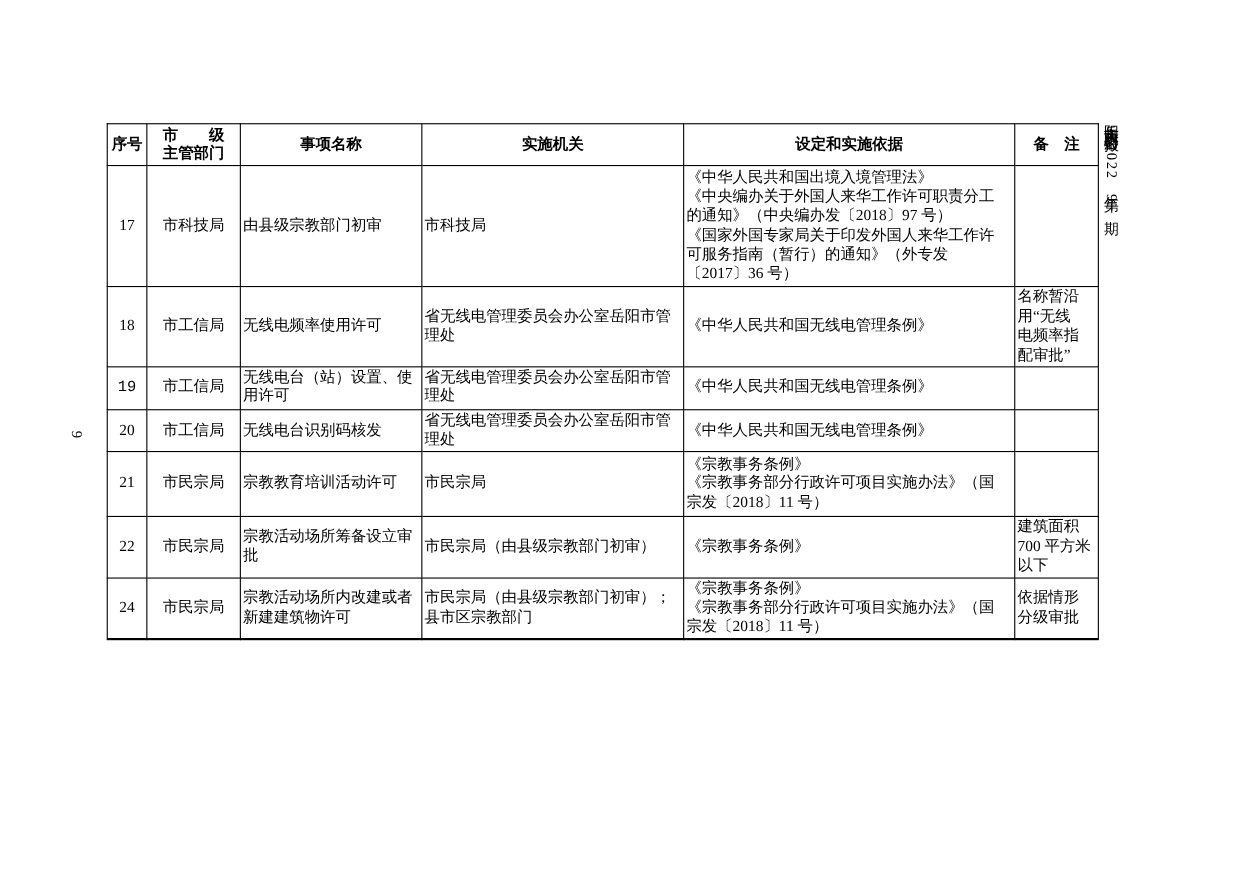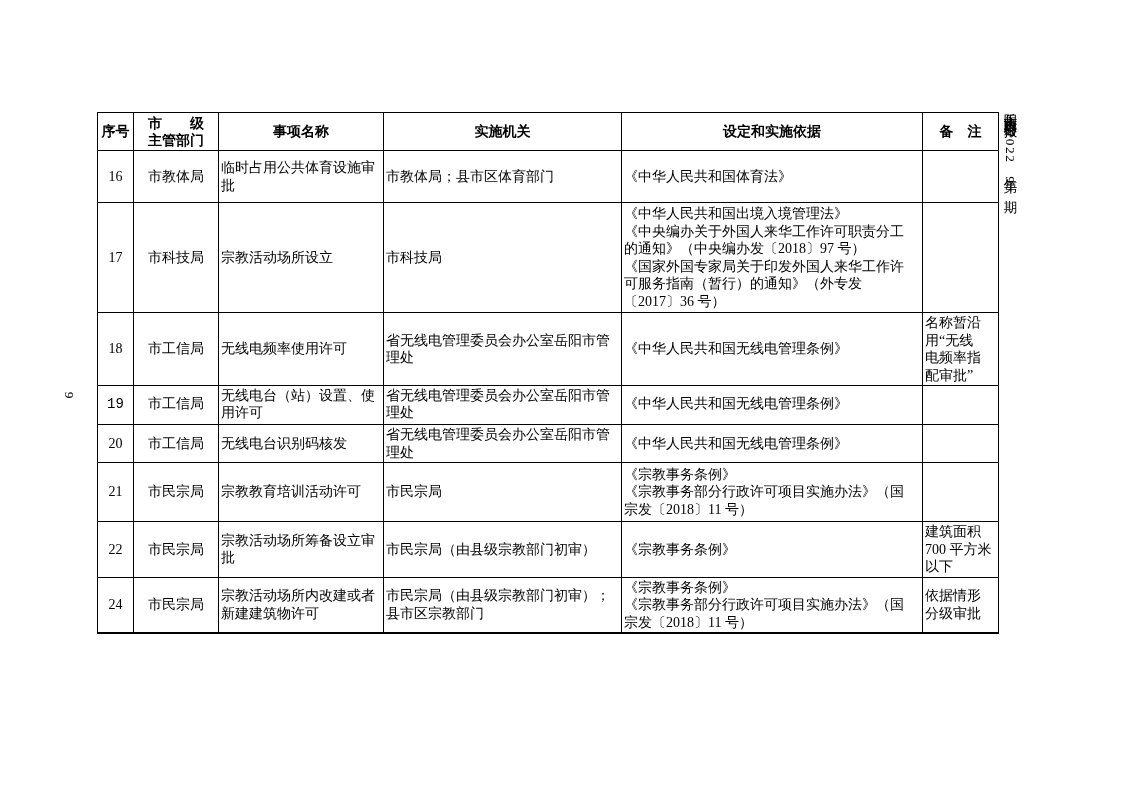--- a/index.html
+++ b/index.html
@@ -100,33 +100,24 @@
         <th>序号</th>
         <th>市　　级
 主管部门</th>
         <th>事项名称</th>
         <th>实施机关</th>
         <th>设定和实施依据</th>
         <th>备　注</th>
       </tr>
     </thead>
     <tbody>
-      <tr class="r0">
-        <td class="c-seq">16</td>
-        <td class="c-dept">市教体局</td>
-        <td class="c-item">临时占用公共体育设施审
-批</td>
-        <td class="c-agency">市教体局；县市区体育部门</td>
-        <td class="c-basis">《中华人民共和国体育法》</td>
-        <td class="c-remark"></td>
-      </tr>
       <tr class="r1">
         <td class="c-seq">17</td>
         <td class="c-dept">市科技局</td>
-        <td class="c-item">宗教活动场所设立</td>
+        <td class="c-item">由县级宗教部门初审</td>
         <td class="c-agency">市科技局</td>
         <td class="c-basis">《中华人民共和国出境入境管理法》
 《中央编办关于外国人来华工作许可职责分工
 的通知》（中央编办发〔2018〕97 号）
 《国家外国专家局关于印发外国人来华工作许
 可服务指南（暂行）的通知》（外专发
 〔2017〕36 号）</td>
         <td class="c-remark"></td>
       </tr>
       <tr class="r2">

